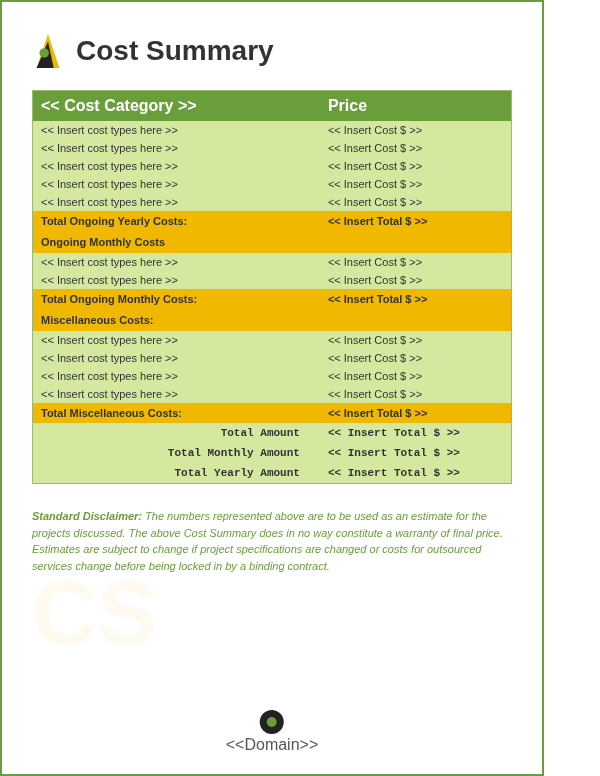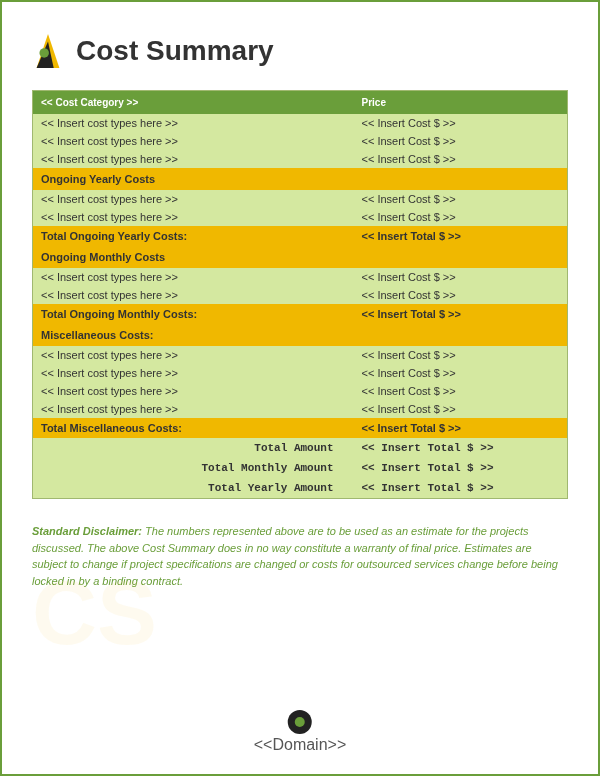--- a/index.html
+++ b/index.html
@@ -5,21 +5,21 @@
     * { margin: 0; padding: 0; box-sizing: border-box; }
     body {
       width: 600px;
       min-height: 776px;
       background: #fff;
       font-family: Arial, sans-serif;
       font-size: 12px;
       color: #333;
     }
     .page {
-      width: 600px;
+      width: 544px;
       min-height: 776px;
       background: #fff;
       border: 2px solid #6a9e3a;
       position: relative;
       padding: 20px 30px 20px 30px;
     }
     .header {
       display: flex;
       align-items: center;
       margin-bottom: 20px;
@@ -43,21 +43,21 @@
       border: 1px solid #a0b870;
     }
     .table-container td, .table-container th {
       padding: 4px 8px;
       border: none;
     }
     .header-row td {
       background: #6a9e3a;
       color: #fff;
       font-weight: bold;
-      font-size: 10px;
+      font-size: 16px;
       padding: 6px 8px;
     }
     .data-row td {
       background: #d4e8a0;
       font-size: 11px;
       color: #333;
       padding: 3px 8px;
     }
     .total-row td {
       background: #f0b800;
@@ -152,23 +152,20 @@
     <tr class="data-row">
       <td>&lt;&lt; Insert cost types here &gt;&gt;</td>
       <td>&lt;&lt; Insert Cost $ &gt;&gt;</td>
     </tr>
     <tr class="data-row">
       <td>&lt;&lt; Insert cost types here &gt;&gt;</td>
       <td>&lt;&lt; Insert Cost $ &gt;&gt;</td>
     </tr>
 
 
-    <tr class="section-header-row">
-      <td colspan="2">Ongoing Yearly Costs</td>
-    </tr>
     <tr class="data-row">
       <td>&lt;&lt; Insert cost types here &gt;&gt;</td>
       <td>&lt;&lt; Insert Cost $ &gt;&gt;</td>
     </tr>
     <tr class="data-row">
       <td>&lt;&lt; Insert cost types here &gt;&gt;</td>
       <td>&lt;&lt; Insert Cost $ &gt;&gt;</td>
     </tr>
 
     <tr class="total-row">

